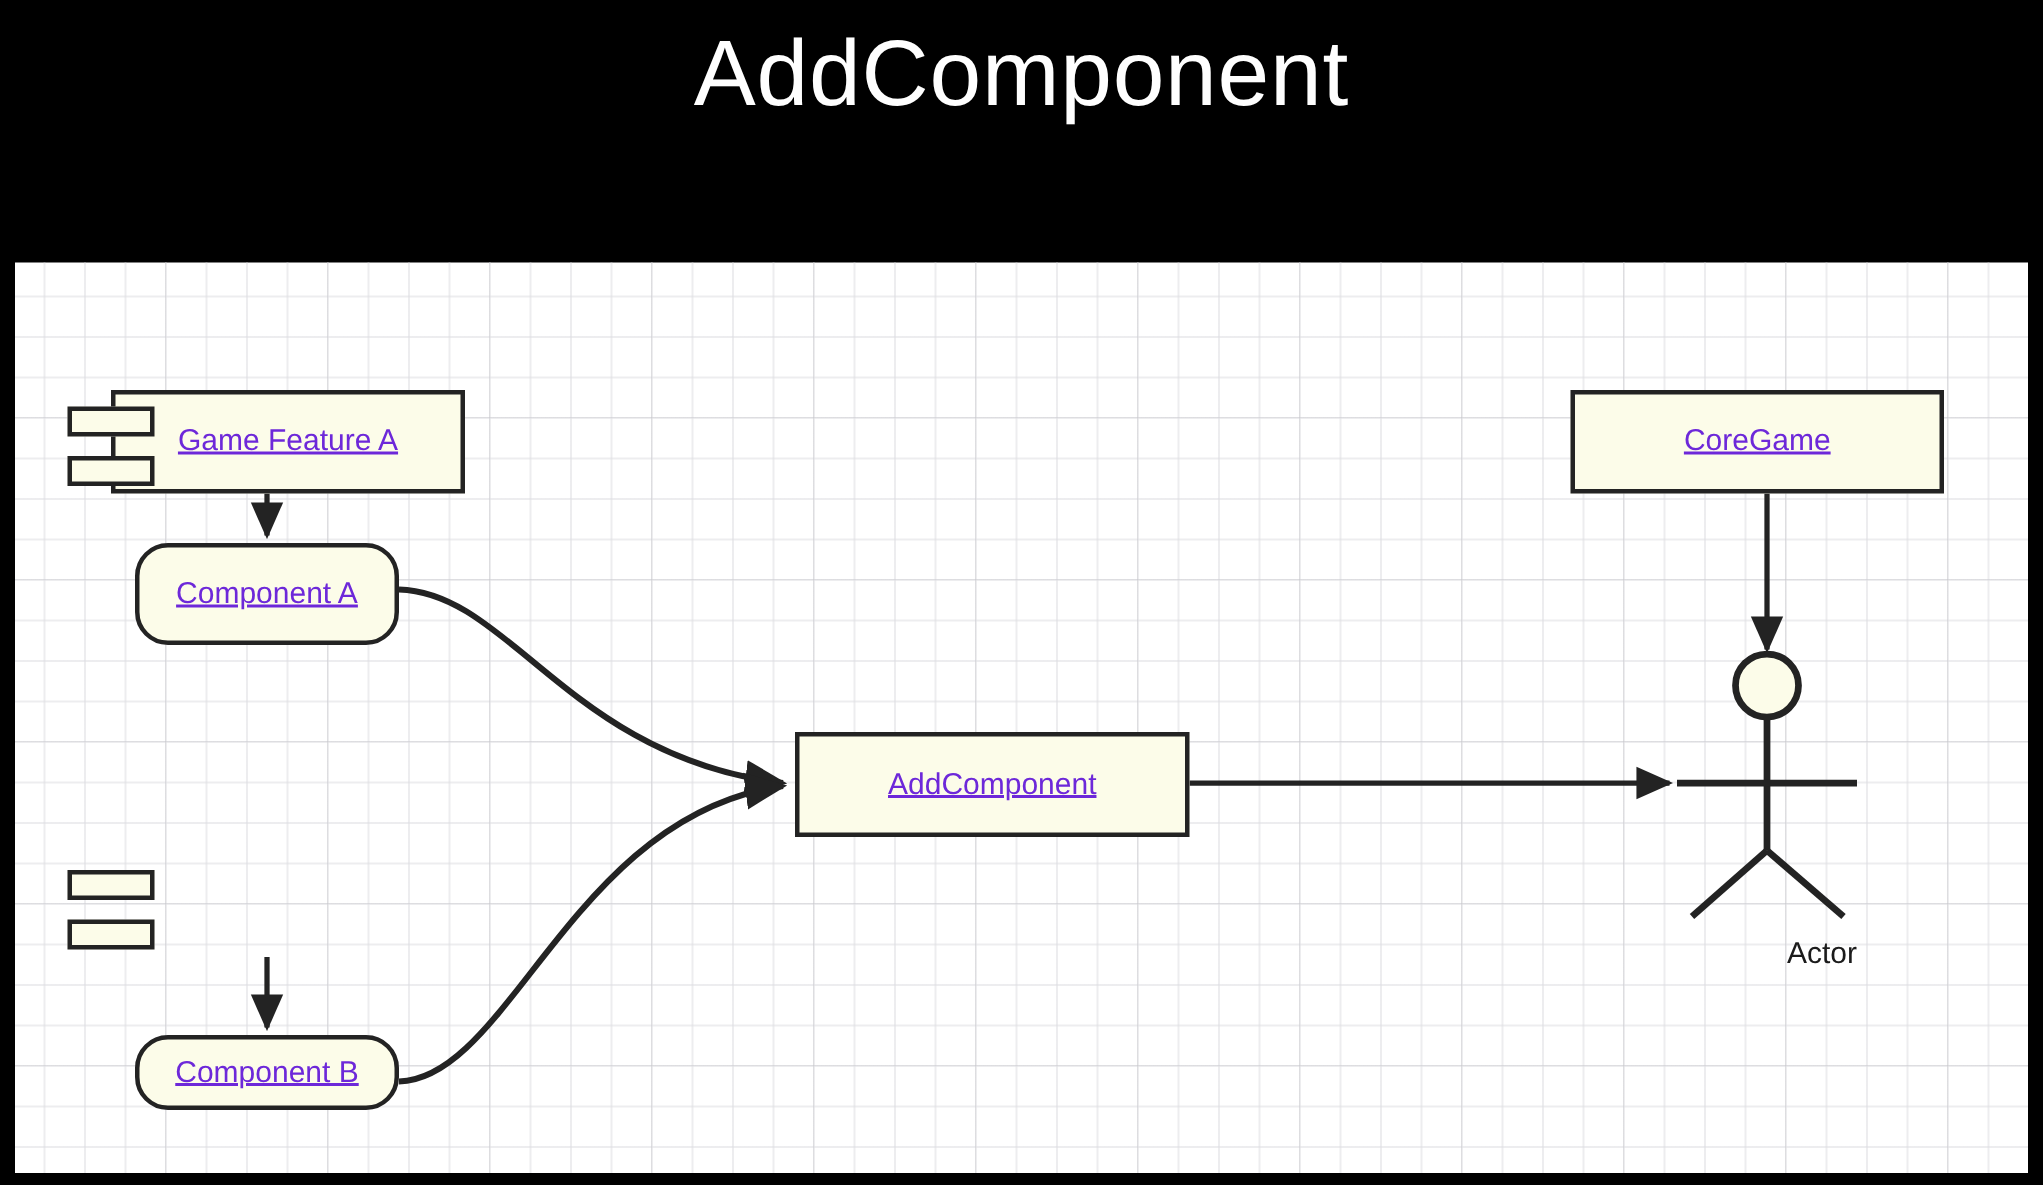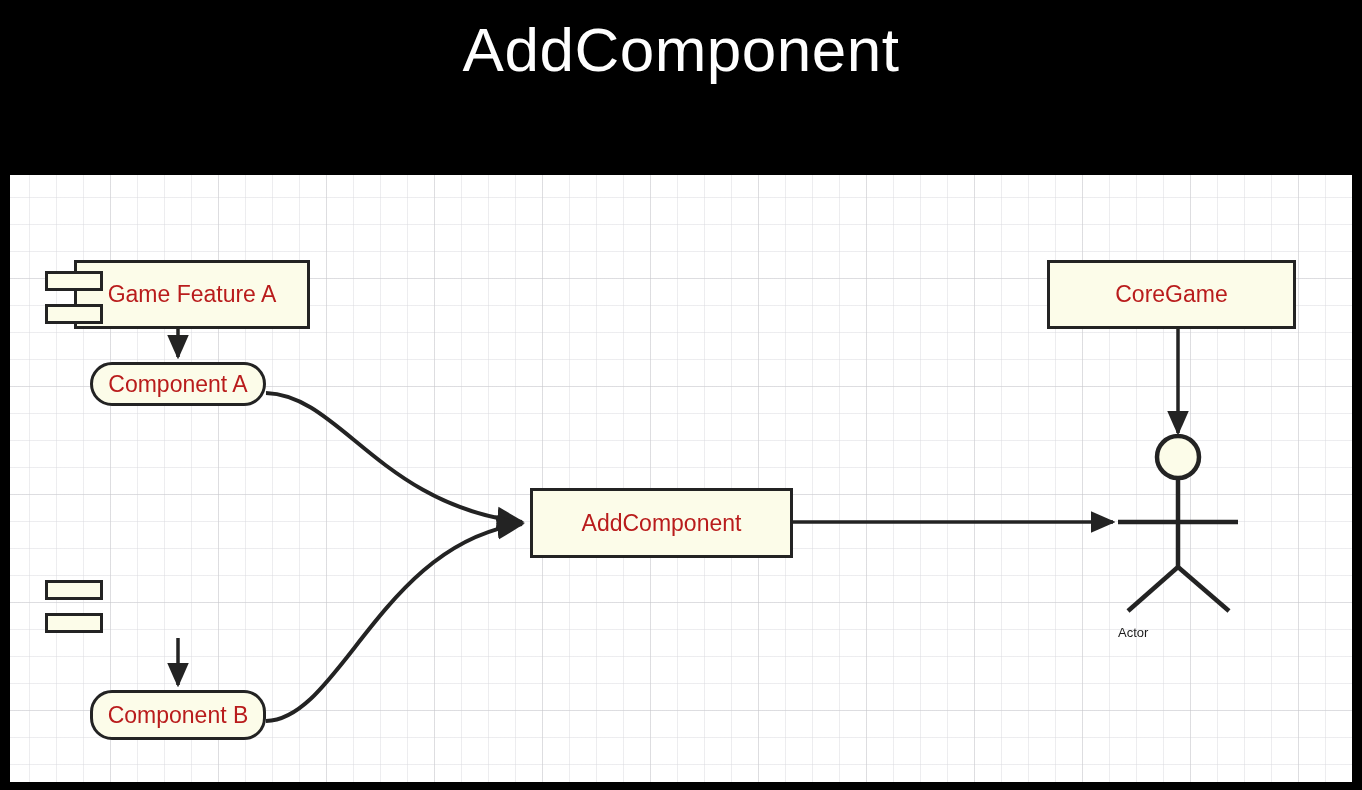--- a/index.html
+++ b/index.html
@@ -38,31 +38,31 @@
     background-position:-8px -5px,-8px -5px,-8px -5px,-8px -5px;
     overflow:hidden;
   }
   #svg-layer{position:absolute;left:0;top:0;width:1342px;height:607px;}
 
   
   .node{
     position:absolute;box-sizing:border-box;
     background:#fcfce9;border:3px solid #232323;
     display:flex;align-items:center;justify-content:center;
-    color:#b91c1c;font-size:23px;white-space:nowrap;
+    color:#6d28d9;font-size:20px;white-space:nowrap;text-decoration:underline;
   }
   .node.rounded{border-radius:22px;}
   .tab{
     position:absolute;box-sizing:border-box;
     background:#fcfce9;border:3px solid #232323;
     width:58px;height:20px;
   }
   .free-label{
-    position:absolute;color:#1b1b1b;font-size:13px;white-space:nowrap;
-    text-align:left;
+    position:absolute;color:#1b1b1b;font-size:20px;white-space:nowrap;
+    text-align:right;
   }
 </style>
 </head>
 <body>
 
 <div id="stage">
 
   <div id="title-band">
     <div id="page-title">AddComponent</div>
   </div>
@@ -108,21 +108,21 @@
         <line x1="1168" y1="392" x2="1219" y2="436" stroke="#232323" stroke-width="4.5"></line>
       </g>
     </svg>
 
     <div class="node" style="left:64px;top:85px;width:236px;height:69px;">
       <span>Game Feature A</span>
     </div>
     <div class="tab" style="left:35px;top:96px;"></div>
     <div class="tab" style="left:35px;top:129px;"></div>
 
-    <div class="node rounded" style="left:80px;top:187px;width:176px;height:44px;text-align:right;">
+    <div class="node rounded" style="left:80px;top:187px;width:176px;height:68px;text-align:right;">
       <span>Component A</span>
     </div>
 
     <div class="tab" style="left:35px;top:405px;"></div>
     <div class="tab" style="left:35px;top:438px;"></div>
 
     <div class="node rounded" style="left:80px;top:515px;width:176px;height:50px;">
       <span>Component B</span>
     </div>
 

